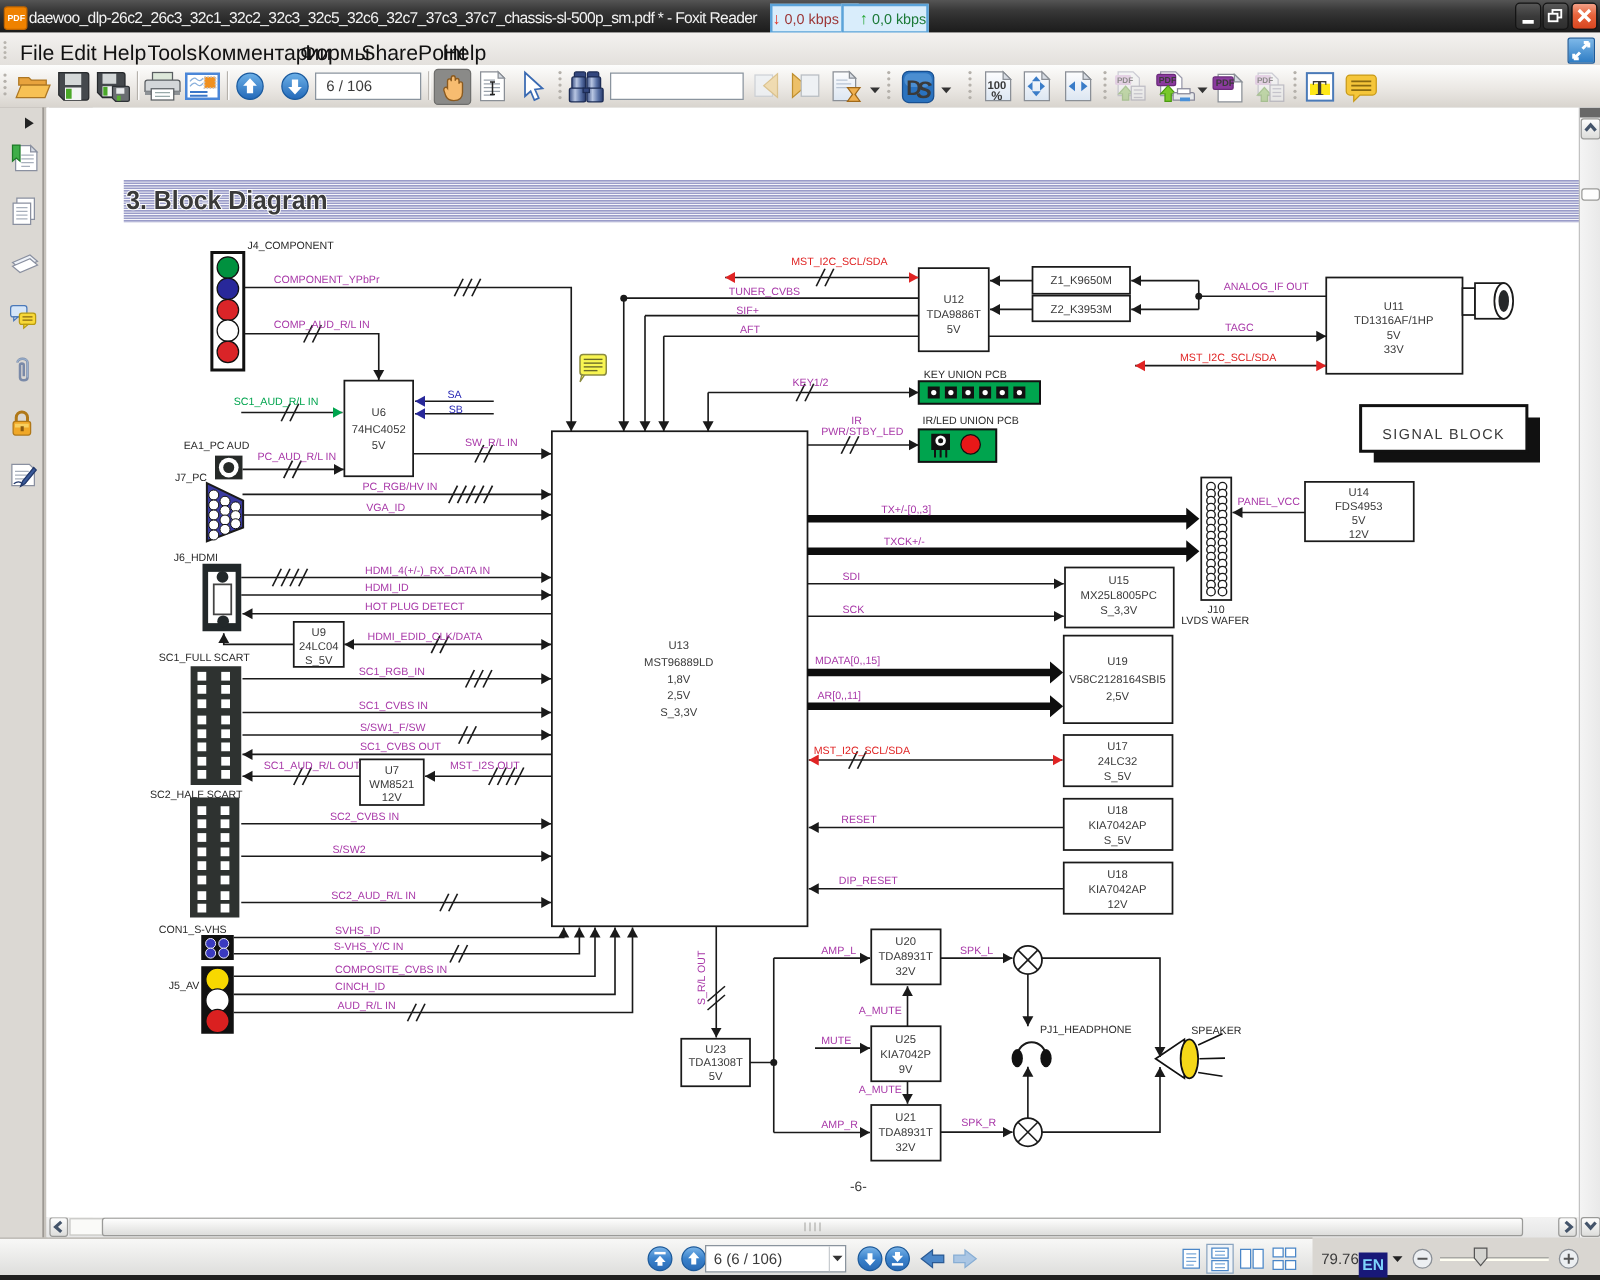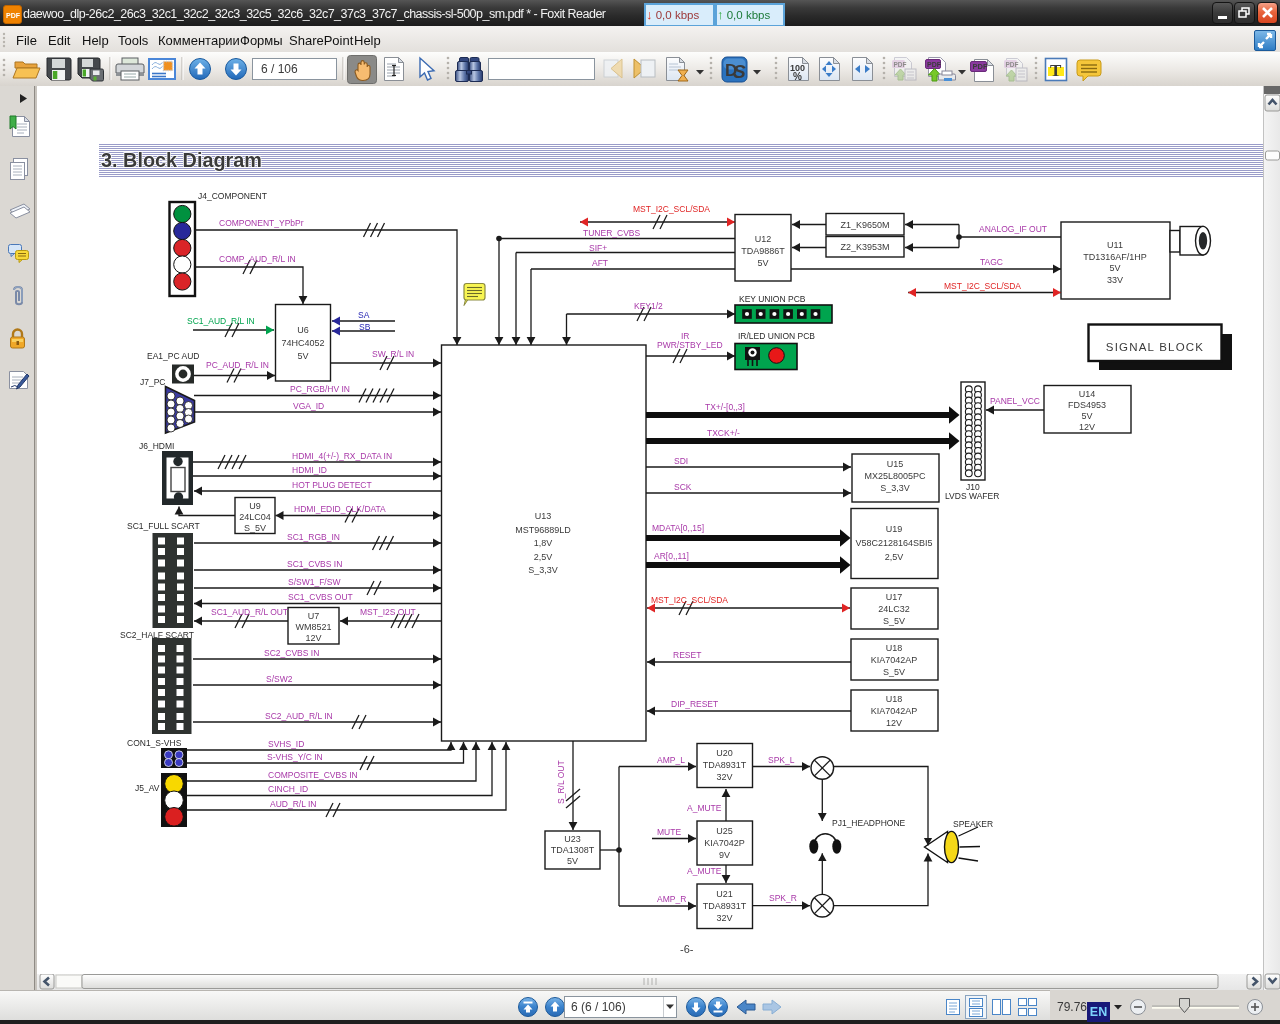--- a/index.html
+++ b/index.html
@@ -1,28 +1,28 @@
 <!DOCTYPE html>
 <html><head><meta charset="utf-8"><style>
 html,body{margin:0;padding:0;width:1280px;height:1024px;overflow:hidden;background:#d9d6d1;font-family:"Liberation Sans",sans-serif;}
 #app{position:absolute;left:0;top:0;width:1280px;height:1024px;}
 #titlebar{position:absolute;left:0;top:0;width:1280px;height:26px;background:linear-gradient(#555 0%,#3a3a3a 30%,#2b2b2b 60%,#1c1c1c 100%);border-bottom:1px solid #000;}
 #fxicon{position:absolute;left:3px;top:5px;width:17px;height:17px;background:#ef8200;border-radius:3px;border:1px solid #c06500;}
 #fxicon span{position:absolute;left:2px;top:6px;font-size:7px;font-weight:bold;color:#fff;letter-spacing:0;}
 #wtitle{position:absolute;left:23px;top:7px;color:#f2f2f2;font-size:12.5px;letter-spacing:-0.52px;white-space:nowrap;}
 #kbps{position:absolute;left:616px;top:3px;height:22px;}
-.kb{position:absolute;top:0;height:20px;background:#d9edfb;border:2px solid #5ba3d9;font-size:11.5px;line-height:20px;white-space:nowrap;margin-left:28px;}
+.kb{position:absolute;top:0;height:20px;background:#d9edfb;border:2px solid #5ba3d9;font-size:11.5px;line-height:20px;white-space:nowrap;}
 #kb1{left:0;width:67px;color:#9c3636;}
-#kb2{left:71px;width:66px;color:#1c7a38;}
+#kb2{left:57px;width:66px;color:#1c7a38;text-align:right;}
 .wbtn{position:absolute;top:2px;width:19px;height:20px;border-radius:4px;border:1px solid #141414;}
 #bmin{left:1212px;background:linear-gradient(#585858,#3a3a3a 50%,#2e2e2e);}
 #bmax{left:1234px;background:linear-gradient(#585858,#3a3a3a 50%,#2e2e2e);}
 #bclose{left:1257px;background:linear-gradient(#f4a188,#e8643c 45%,#d8451f);}
 #menubar{position:absolute;left:0;top:26px;width:1280px;height:26px;background:linear-gradient(#f4f2f0,#e3e0dc);}
-.mi{position:absolute;top:7px;font-size:13px;color:#111;}
+.mi{position:absolute;top:7px;font-size:17px;color:#111;}
 #toolbar{position:absolute;left:0;top:52px;width:1280px;height:34px;background:linear-gradient(#fdfdfc,#ebe8e4 55%,#d8d4ce);border-bottom:1px solid #9f9b95;}
 #fsbtn{position:absolute;left:1254px;top:30px;width:20px;height:19px;background:linear-gradient(#7db8e8,#2e7cc4);border:1px solid #1b5a9a;border-radius:2px;z-index:50;}
 #sidebar{position:absolute;left:0;top:86px;width:34px;height:904px;background:#dbd8d3;}
 #sbsplit{position:absolute;left:34px;top:86px;width:3px;height:904px;background:#c7c3bd;border-left:1px solid #8f8b85;border-right:1px solid #fff;}
 #doc{position:absolute;left:37px;top:86px;width:1226px;height:888px;background:#fff;padding-left:37px;}
 #vscroll{position:absolute;left:1263px;top:86px;width:17px;height:904px;background:linear-gradient(to right,#f4f4f4,#e8e8e8);border-left:1px solid #c2c2c2;}
 #hscroll{position:absolute;left:37px;top:974px;width:1226px;height:16px;background:linear-gradient(#f2f2f2,#e6e6e6);}
 #statusbar{position:absolute;left:0;top:990px;width:1050px;height:30px;background:linear-gradient(#f8f8f7,#dddddb);border-top:1px solid #b8b5b0;}
 #bottomstrip{position:absolute;left:0;top:1020px;width:1280px;height:4px;background:#1f1f1f;}
 svg{display:block;}

